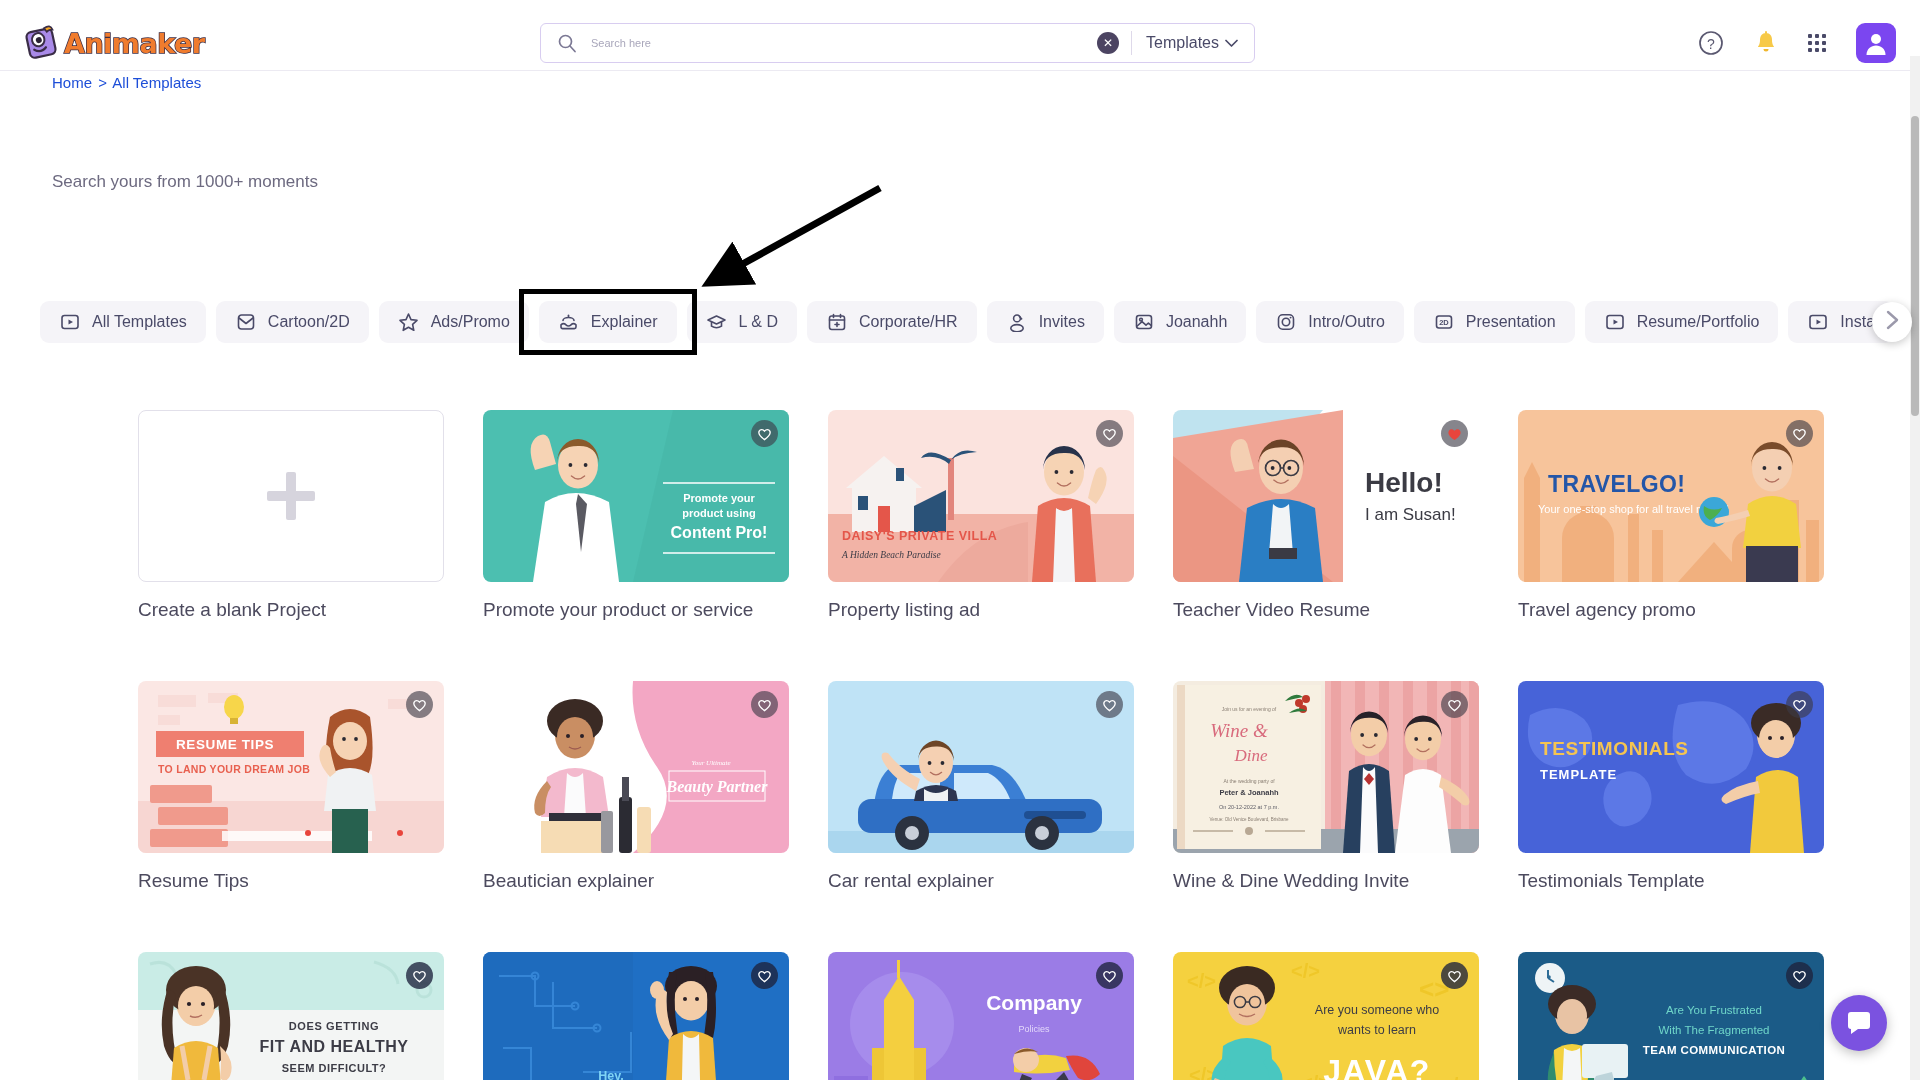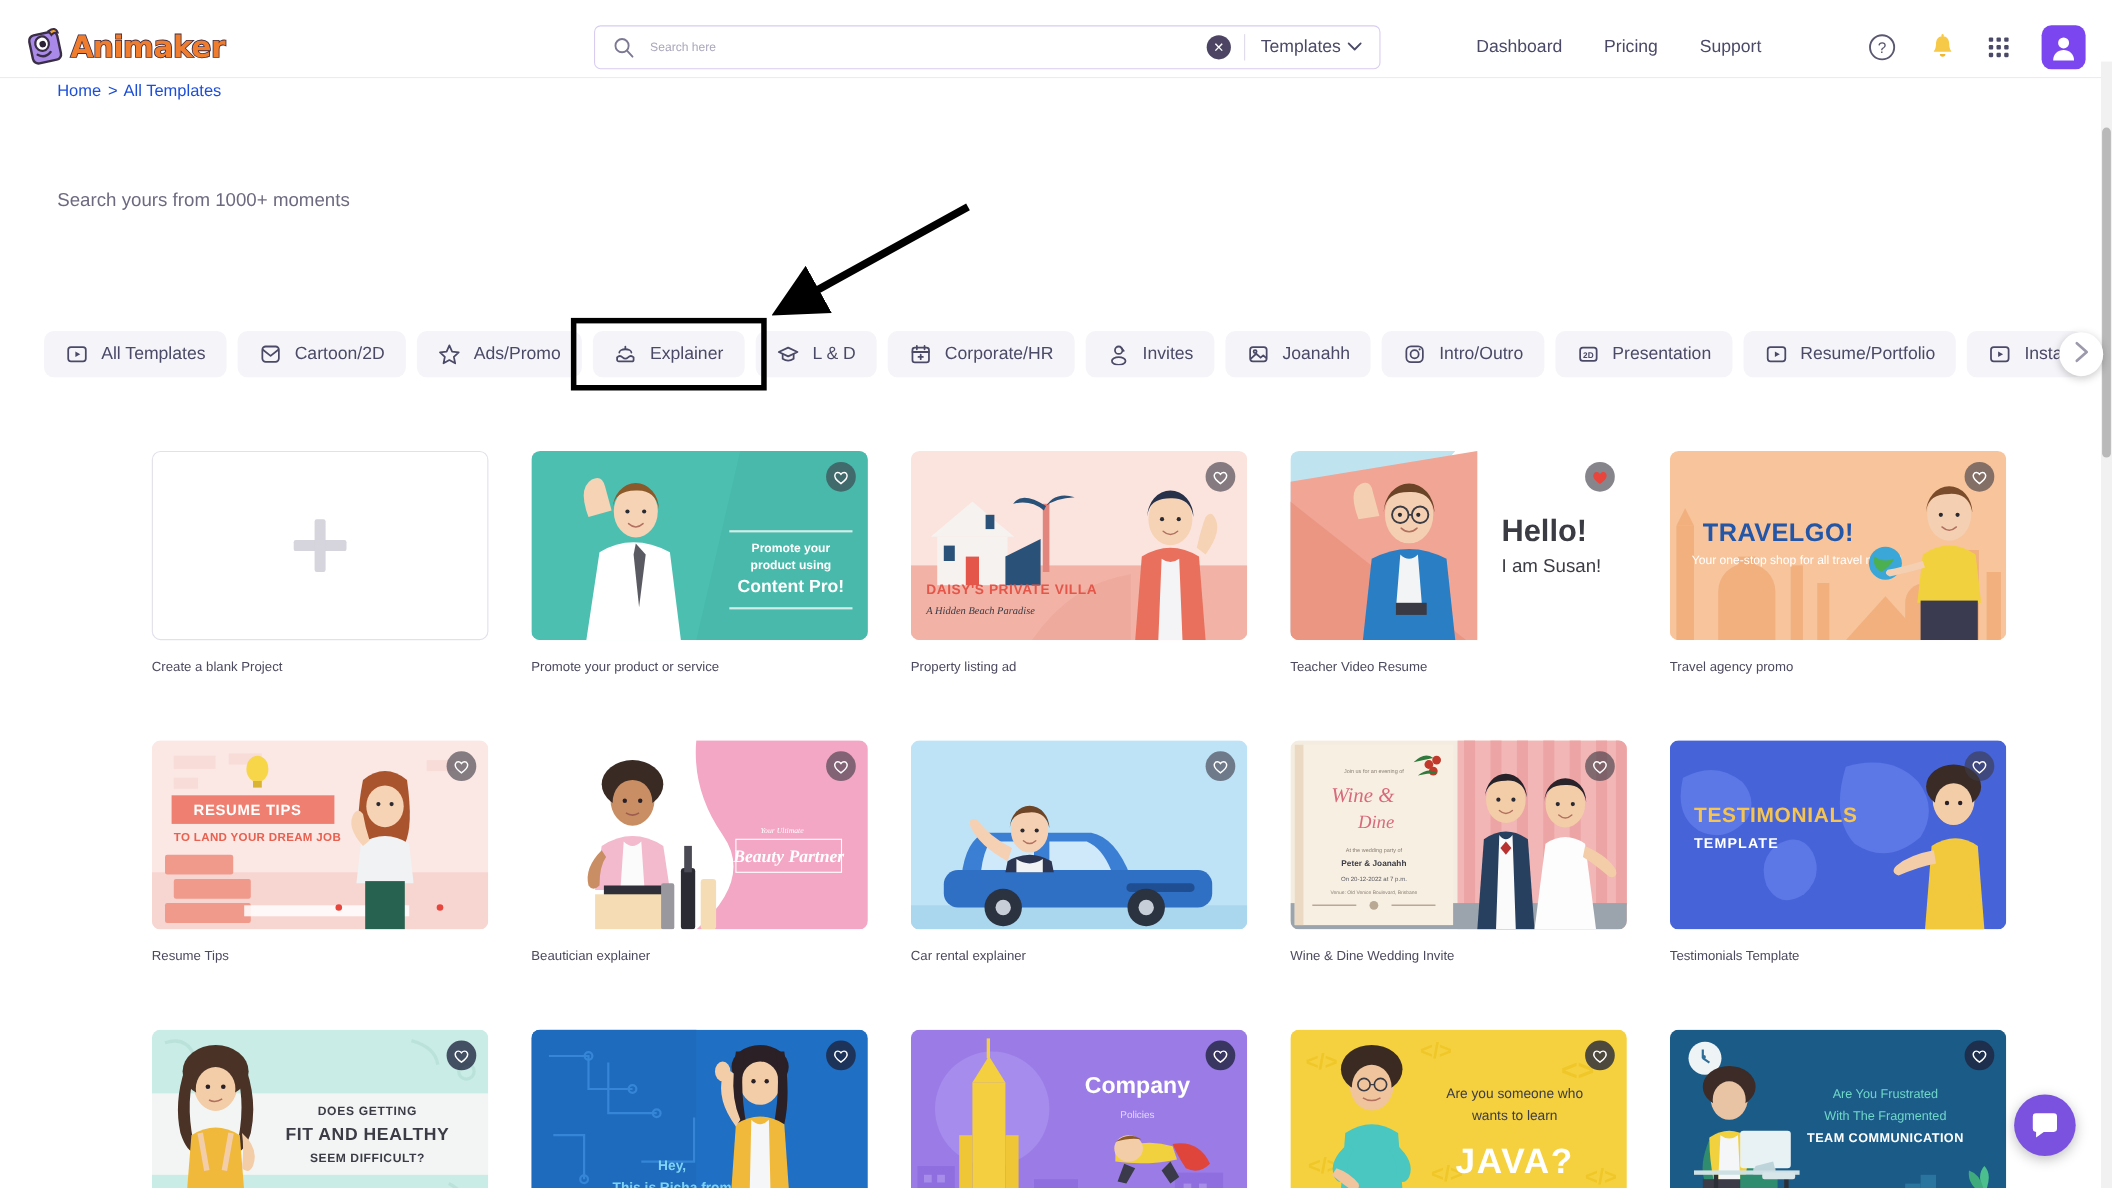--- a/index.html
+++ b/index.html
@@ -153,21 +153,21 @@
     row-gap: 60px;
   }
   .card { width: 306px; position: relative; }
   .thumb {
     width: 306px; height: 172px; border-radius: 8px;
     position: relative; overflow: hidden;
     cursor: pointer;
     background: #fff;
   }
   .card-label {
-    margin-top: 17px; font-size: 12px; color: #4c4a5e;
+    margin-top: 17px; font-size: 19px; color: #4c4a5e;
   }
   .blank-card {
     border: 1px solid #e2e0ea;
     display: flex; align-items: center; justify-content: center;
   }
   .plus {
     position: relative; width: 48px; height: 48px;
   }
   .plus::before, .plus::after {
     content: ""; position: absolute; background: #d6d4dd; border-radius: 2px;
@@ -229,25 +229,20 @@
       <span class="tpl-select">
         <span>Templates</span>
         <span>
           <svg width="13" height="9" viewBox="0 0 13 9">
               <path d="M1 1.5 L6.5 7 L12 1.5" fill="none" stroke="#4a4a68" stroke-width="1.7" stroke-linecap="round" stroke-linejoin="round"></path>
             </svg>
         </span>
       </span>
     </div>
 
-    <div class="nav-links">
-      <a>Dashboard</a>
-      <a>Pricing</a>
-      <a>Support</a>
-    </div>
 
     <div class="header-icons">
       <span class="icon-btn">
         <svg width="26" height="26" viewBox="0 0 26 26">
           <circle cx="13" cy="13" r="11" fill="none" stroke="#5a5870" stroke-width="1.7"></circle>
           <text x="13" y="18.5" text-anchor="middle" font-family="Liberation Sans" font-size="14" fill="#5a5870">?</text>
         </svg>
       </span>
       <span class="icon-btn">
         <svg width="24" height="26" viewBox="0 0 24 26">

